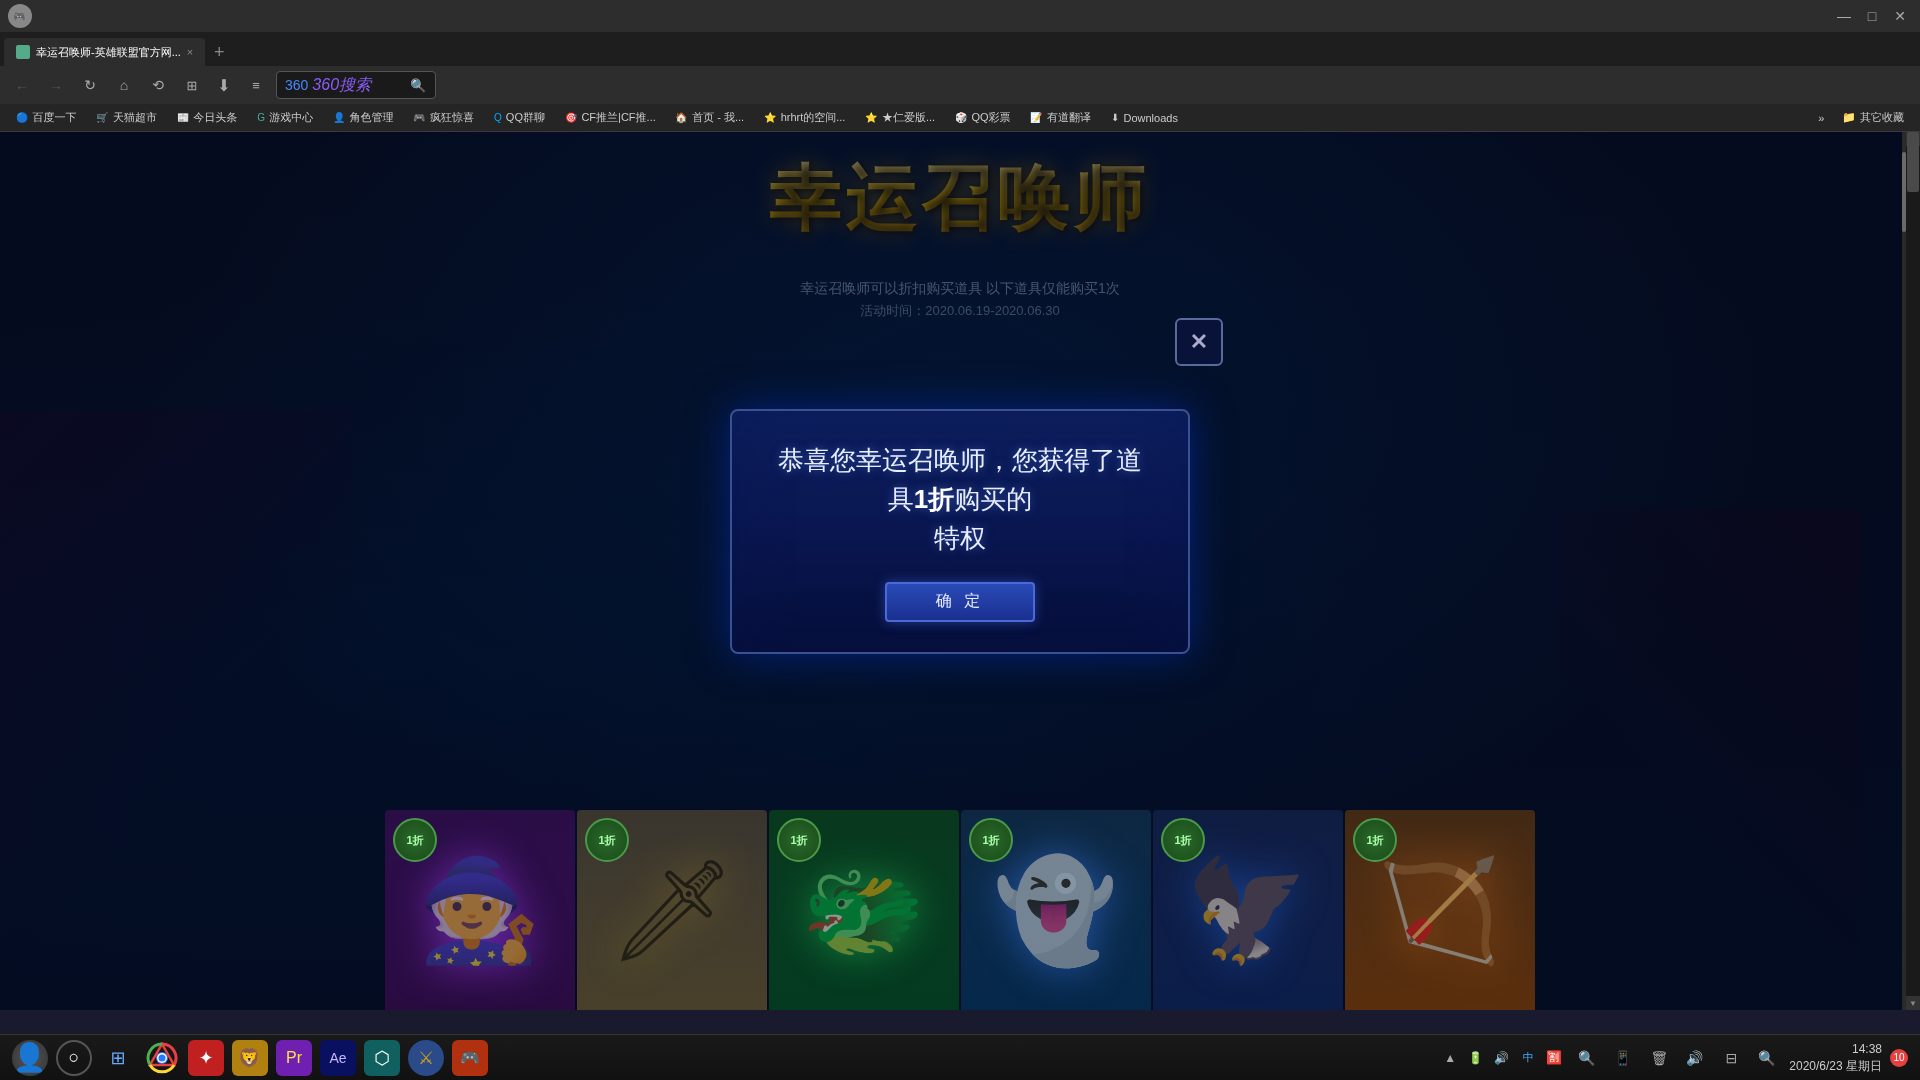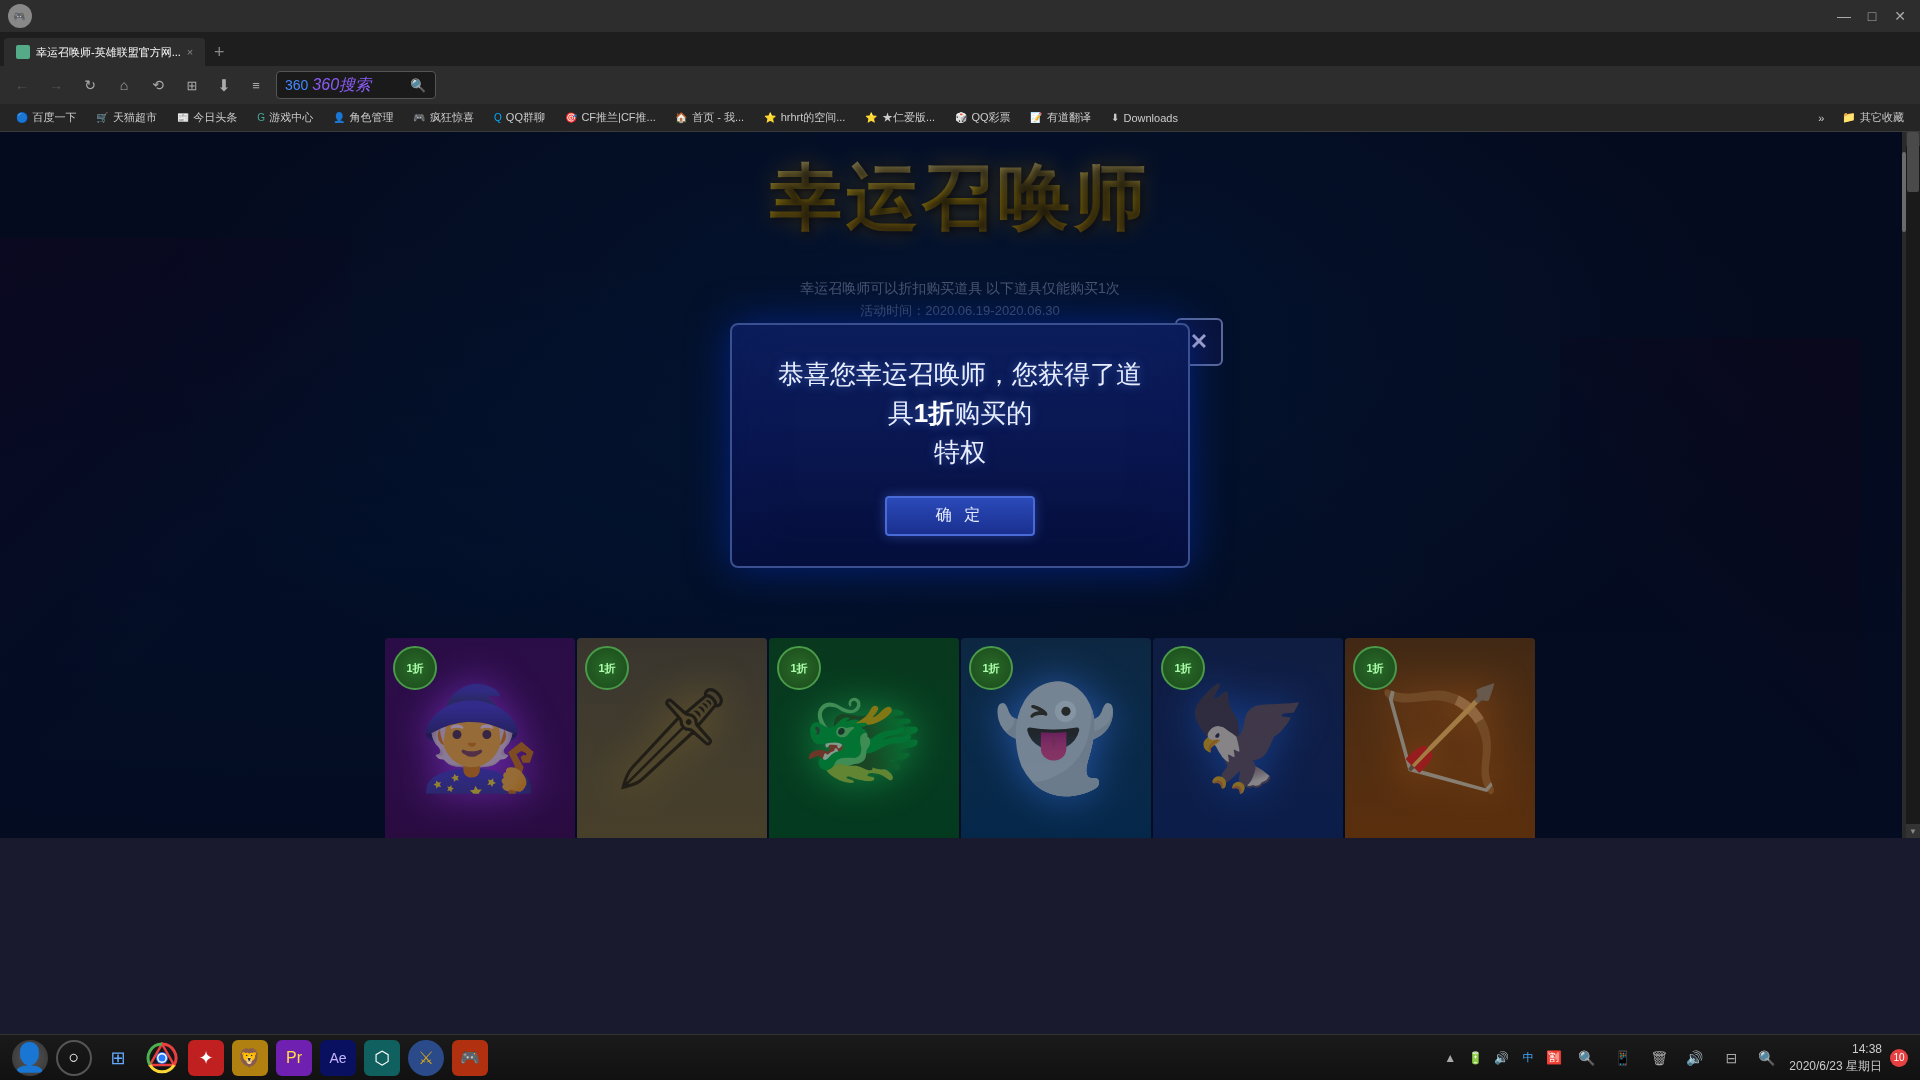--- a/index.html
+++ b/index.html
@@ -584,21 +584,21 @@
     <span class="bookmark-icon">⬇</span>
     <span>Downloads</span>
   </div>
   <span class="bookmark-more">»</span>
   <div class="bookmark-folder">
     <span>📁</span>
     <span>其它收藏</span>
   </div>
 </div>
 
-<div class="browser-content" style="height: 706px;">
+<div class="browser-content" style="height: 878px;">
 
   <div class="game-bg"></div>
   <div class="bg-char-left"></div>
   <div class="bg-char-right"></div>
 
   <div class="game-title">幸运召唤师</div>
 
   <div class="info-text">幸运召唤师可以折扣购买道具 以下道具仅能购买1次</div>
   <div class="date-text">活动时间：2020.06.19-2020.06.30</div>
 

